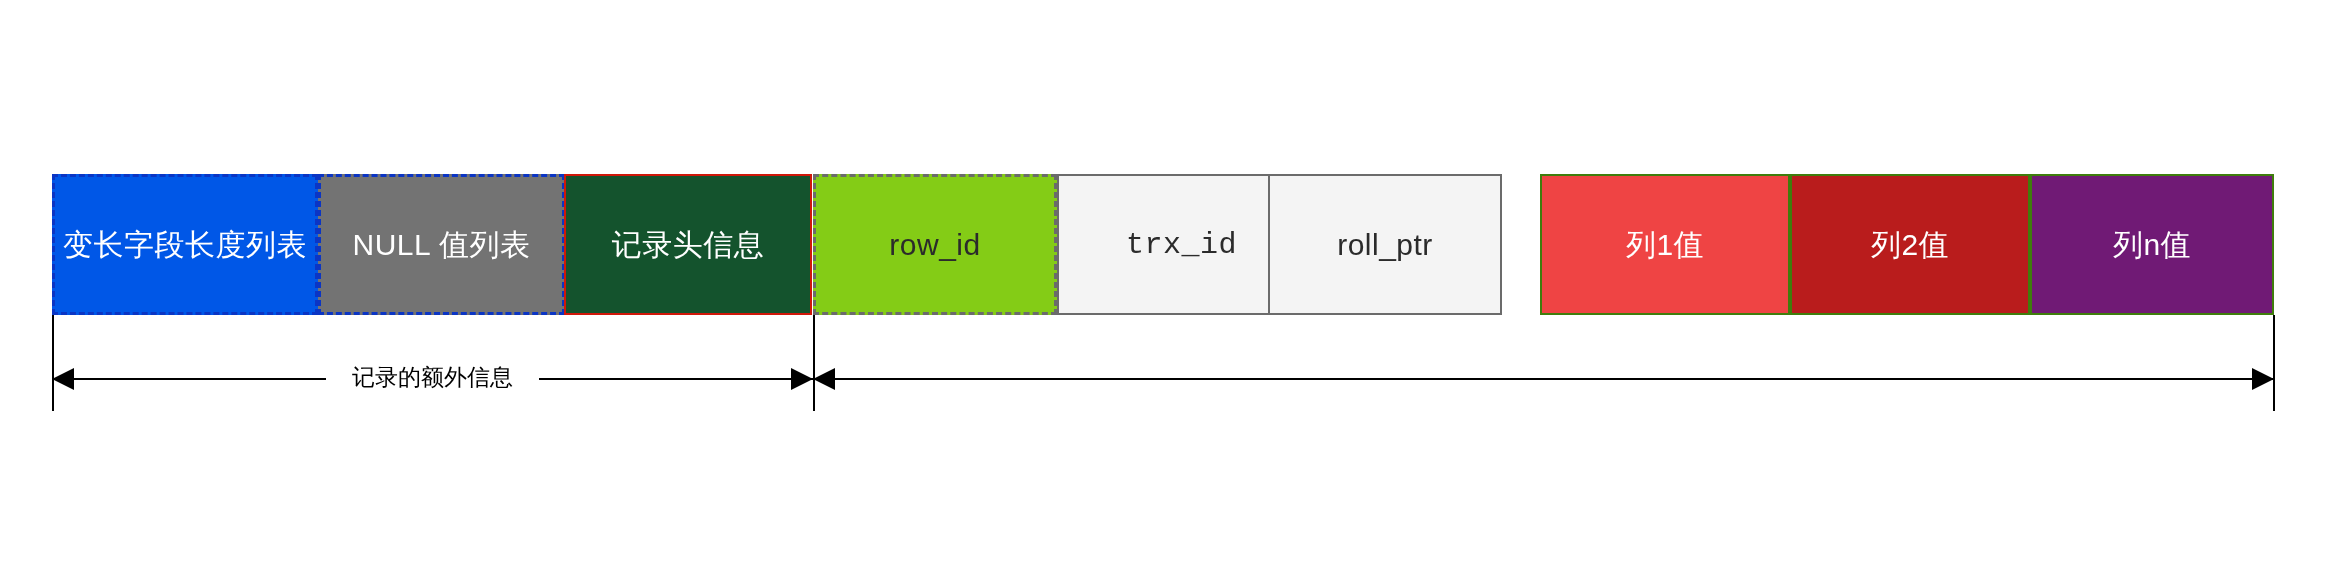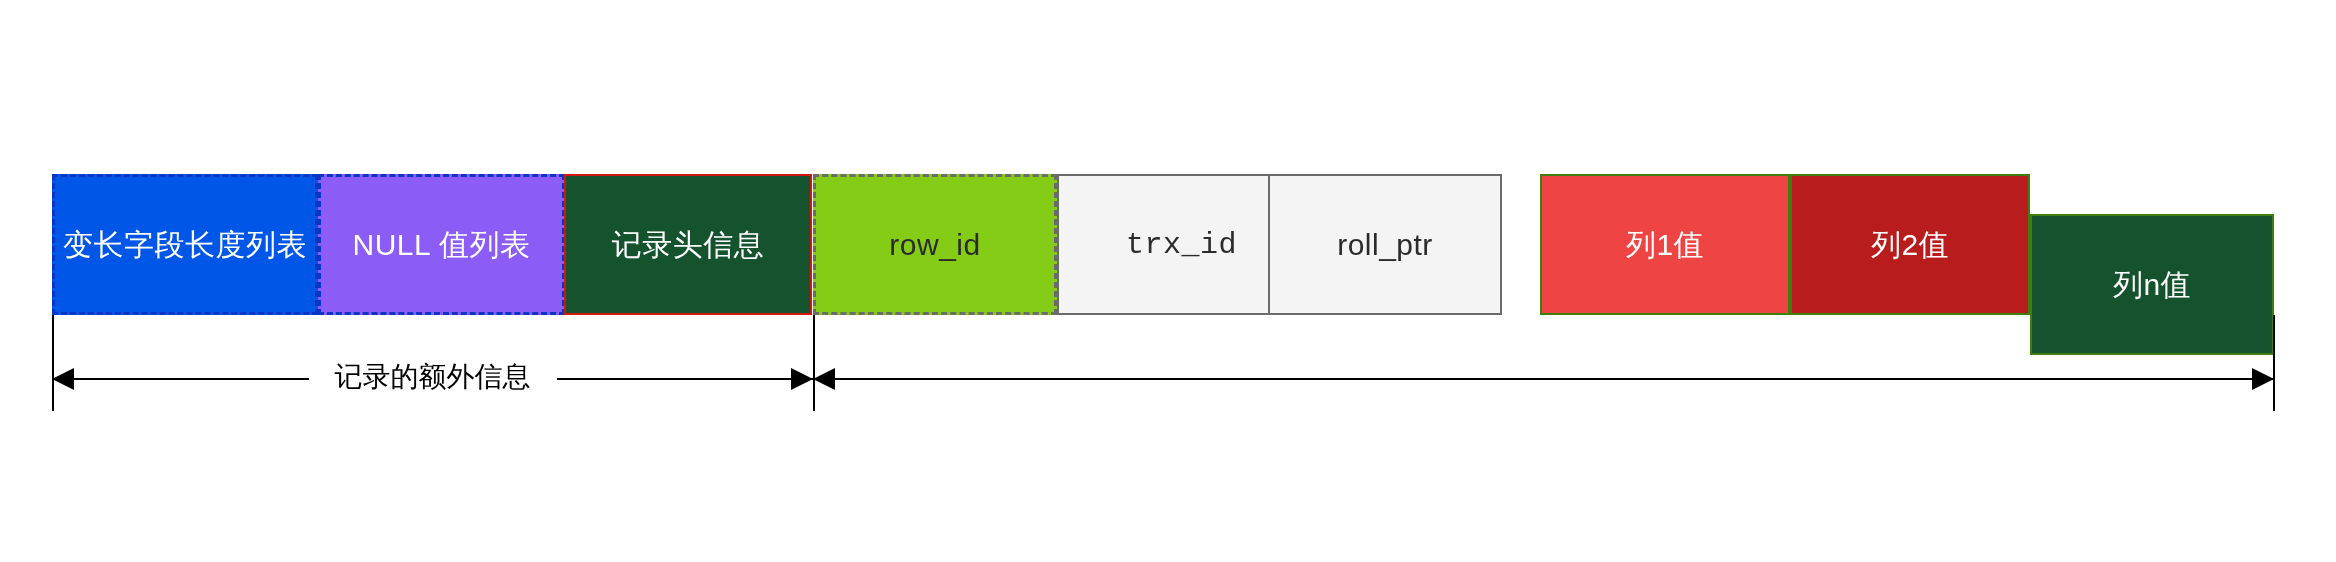--- a/index.html
+++ b/index.html
@@ -55,21 +55,21 @@
   }
   .m-line {
     flex: 1 1 auto;
     height: 2px;
     background: #000000;
     position: relative;
   }
   .m-label {
     flex: 0 0 auto;
     padding: 0 26px;
-    font-size: 28px;
+    font-size: 23px;
     color: #000000;
     white-space: nowrap;
     transform: translateY(-2px);
   }
   .arrow-head {
     position: absolute;
     top: 50%;
     width: 0;
     height: 0;
     border-top: 11px solid transparent;
@@ -88,42 +88,42 @@
 </style>
 </head>
 <body>
 
 <div id="canvas">
 
   <div id="segments-layer">
       <div class="seg" style="left: 52px; width: 266px; background: rgb(0, 87, 231); color: rgb(255, 255, 255); border: 3px dashed rgb(11, 53, 196);">
         <span class="seg-label">变长字段长度列表</span>
       </div>
-      <div class="seg" style="left: 318px; width: 247px; background: #8b5cf6; color: rgb(255, 255, 255); border: 3px dashed rgb(11, 53, 196);">
+      <div class="seg" style="left: 318px; width: 247px; background: #737373; color: rgb(255, 255, 255); border: 3px dashed rgb(11, 53, 196);">
         <span class="seg-label">NULL 值列表</span>
       </div>
       <div class="seg" style="left: 564px; width: 248px; background: #14532d; color: rgb(255, 255, 255); border: 2px solid rgb(208, 23, 9);">
         <span class="seg-label">记录头信息</span>
       </div>
       <div class="seg" style="left: 813px; width: 244px; background: #84cc16; color: rgb(43, 43, 43); border: 3px dashed rgb(107, 107, 107);">
         <span class="seg-label">row_id</span>
       </div>
       <div class="seg" style="left: 1057px; width: 249px; background: rgb(244, 244, 244); color: rgb(43, 43, 43); border: 2px solid rgb(107, 107, 107); font-family: Liberation Mono, monospace;">
         <span class="seg-label">trx_id</span>
       </div>
       <div class="seg" style="left: 1268px; width: 234px; background: rgb(244, 244, 244); color: rgb(43, 43, 43); border: 2px solid rgb(107, 107, 107);">
         <span class="seg-label">roll_ptr</span>
       </div>
       <div class="seg" style="left: 1540px; width: 250px; background: #ef4444; color: rgb(255, 255, 255); border: 2px solid rgb(63, 125, 12); text-align: center;">
         <span class="seg-label">列1值</span>
       </div>
       <div class="seg" style="left: 1790px; width: 240px; background: #b91c1c; color: rgb(255, 255, 255); border: 2px solid rgb(63, 125, 12);">
         <span class="seg-label">列2值</span>
       </div>
-      <div class="seg" style="left: 2030px; width: 244px; background: #14532d; color: rgb(255, 255, 255); border: 2px solid rgb(63, 125, 12); margin-top: 40px;">
+      <div class="seg" style="left: 2030px; width: 244px; background: #701a75; color: rgb(255, 255, 255); border: 2px solid rgb(63, 125, 12);">
         <span class="seg-label">列n值</span>
       </div>
     </div>
   <div id="ticks-layer">
       <div class="tick" style="left: 52px;"></div>
       <div class="tick" style="left: 813px;"></div>
       <div class="tick" style="left: 2273px;"></div>
     </div>
   <div id="measures-layer">
       <div class="measure" style="left: 52px; width: 761px;">

